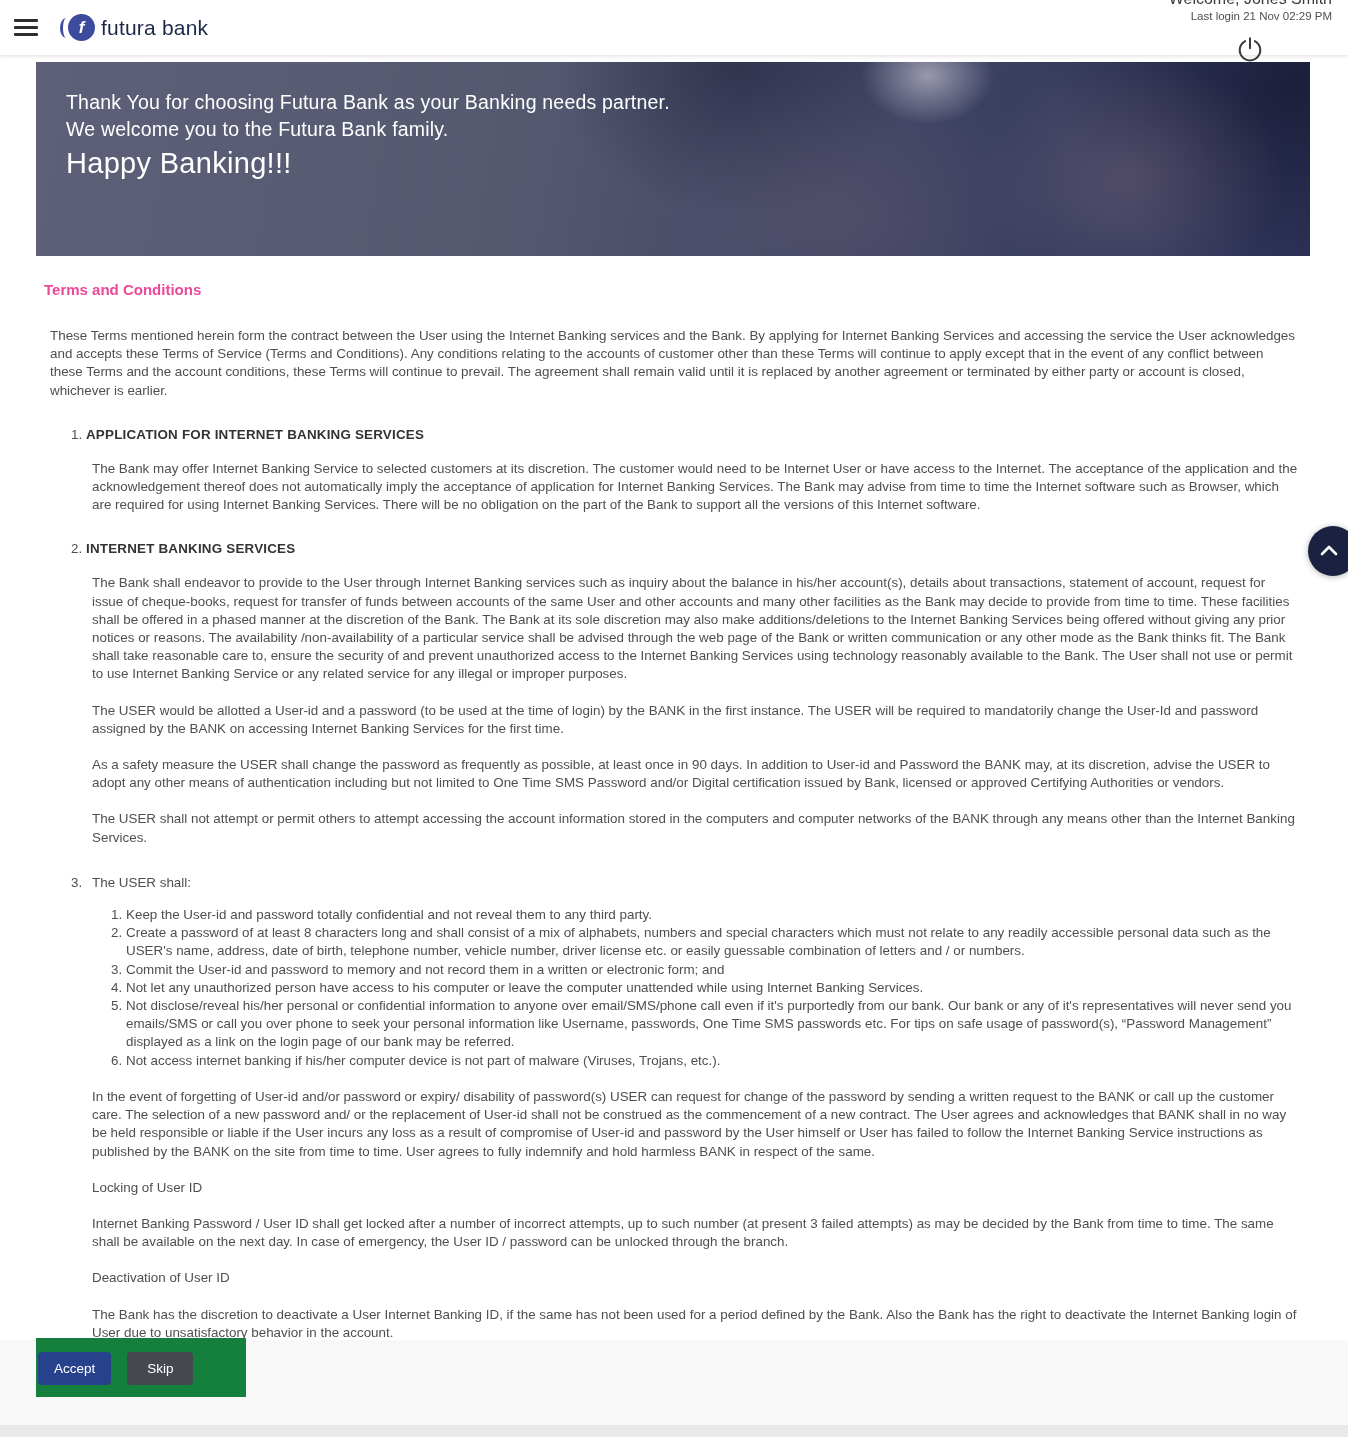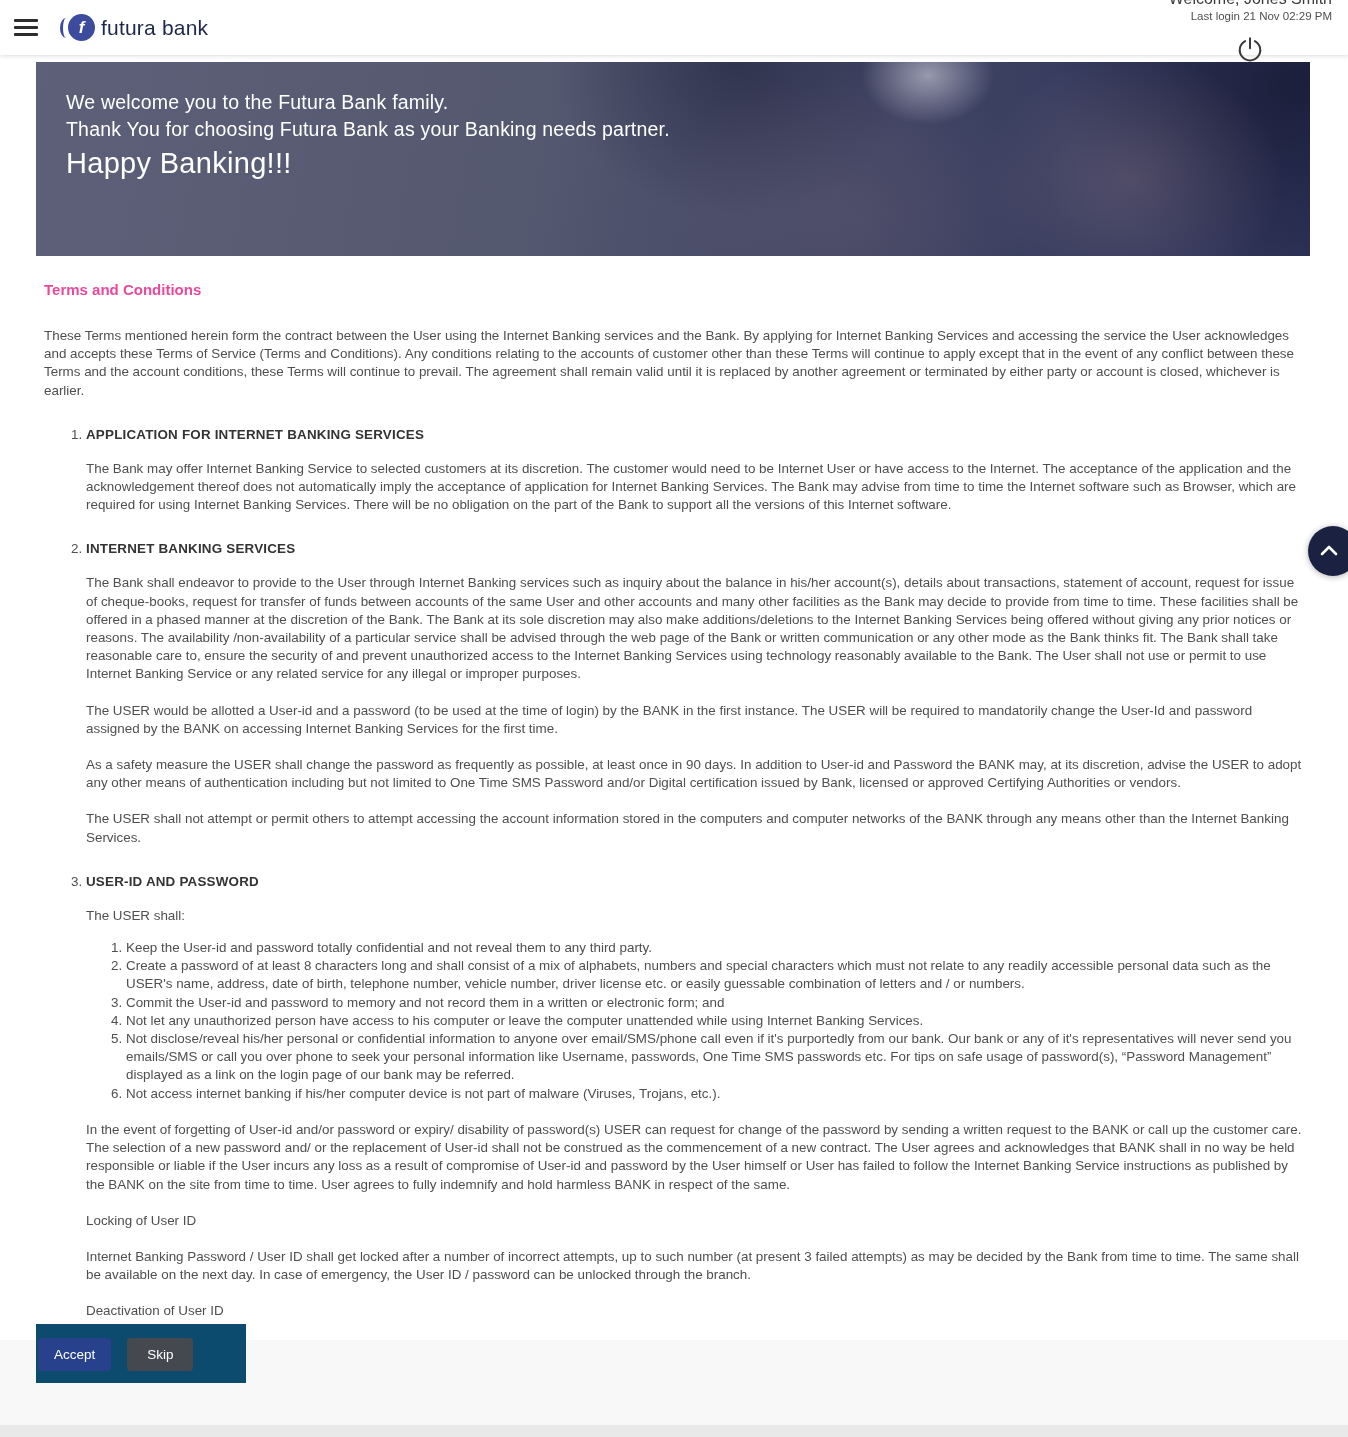--- a/index.html
+++ b/index.html
@@ -43,21 +43,21 @@
       radial-gradient(260px 220px at 55% 0%, rgba(30,32,58,0.55), rgba(30,32,58,0) 70%),
       linear-gradient(100deg, #5d6078 0%, #555970 38%, #404564 64%, #2e3358 100%);
   }
   .banner-text { padding:27px 0 0 30px; color:#ffffff; position:relative; z-index:2; }
   .banner-line { font-size:19.5px; line-height:26.5px; font-weight:normal; letter-spacing:0.2px; }
   .banner-happy { font-size:29px; line-height:42px; font-weight:normal; letter-spacing:0.3px; }
 
   
   .content { padding:0 44px; background:#fff; }
   .page-title { font-size:15px; font-weight:bold; color:#ec4899; margin:25px 0 0 0; }
-  .para { font-size:13.4px; line-height:18.2px; color:#4f4f4f; margin:0; }
+  .para { font-size:13.4px; line-height:18.2px; color:#4f4f4f; margin:6px; }
   .intro { margin-top:29px; }
   ol.main-list { margin:6px 0 0 0; padding-left:42px; }
   ol.main-list > li { margin-top:27px; color:#4f4f4f; font-size:13.4px; }
   .sec-title { font-weight:bold; color:#333333; font-size:13.4px; letter-spacing:0.2px; }
   ol.main-list > li .para { margin-top:18px; }
   ol.rules-list { margin:14px 0 0 0; padding-left:40px; }
   ol.rules-list > li { font-size:13.4px; line-height:18.2px; color:#4f4f4f; margin:0; }
   .subhead { margin-top:27px; }
 
   
@@ -66,22 +66,22 @@
     border-radius:50%; background:#1b2140; display:flex; align-items:center;
     justify-content:center; cursor:pointer; z-index:8;
     box-shadow:0 1px 6px rgba(0,0,0,0.3);
   }
   .scroll-top svg { margin-right:8px; }
 
   
   .bottom-bg { position:absolute; left:0; right:0; bottom:12px; height:85px; background:#f8f8f8; }
   .footer-bar { position:absolute; left:0; right:0; bottom:0; height:12px; background:#e9e9e9; }
   .actions-card {
-    position:absolute; left:36px; bottom:54px; width:210px; height:59px;
-    background:#0c4a6e; z-index:3;
+    position:absolute; left:36px; bottom:40px; width:210px; height:59px;
+    background:#15803d; z-index:3;
   }
   .actions-row { display:flex; gap:16px; padding:14px 0 0 2px; }
   .btn {
     min-width:66px; height:33px; border:none; border-radius:4px; color:#ffffff;
     font-size:13.5px; font-family:"Liberation Sans", sans-serif; cursor:pointer;
     padding:0 16px;
   }
   .btn-accept { background:#28418c; }
   .btn-skip { background:#45494f; }
 </style>
@@ -108,22 +108,22 @@
       <svg width="30" height="30" viewBox="0 0 24 24" fill="none" stroke="#3a3a3a" stroke-width="1.6" stroke-linecap="round">
         <path d="M12 2.5 v 8"></path>
         <path d="M8.1 4.9 a 8.2 8.2 0 1 0 7.8 0"></path>
       </svg>
     </div>
   </div>
 </header>
 
 <div class="banner">
   <div class="banner-text">
+    <div class="banner-line">Thank You for choosing Futura Bank as your Banking needs partner.</div>
     <div class="banner-line">We welcome you to the Futura Bank family.</div>
-    <div class="banner-line">Thank You for choosing Futura Bank as your Banking needs partner.</div>
     <div class="banner-happy">Happy Banking!!!</div>
   </div>
 </div>
 
 <main class="content">
   <h1 class="page-title">Terms and Conditions</h1>
   <p class="para intro">These Terms mentioned herein form the contract between the User using the Internet Banking services and the Bank. By applying for Internet Banking Services and accessing the service the User acknowledges and accepts these Terms of Service (Terms and Conditions). Any conditions relating to the accounts of customer other than these Terms will continue to apply except that in the event of any conflict between these Terms and the account conditions, these Terms will continue to prevail. The agreement shall remain valid until it is replaced by another agreement or terminated by either party or account is closed, whichever is earlier.</p>
 
   <ol class="main-list">
     <li>
@@ -133,21 +133,20 @@
 
     <li>
       <div class="sec-title">INTERNET BANKING SERVICES</div>
       <p class="para">The Bank shall endeavor to provide to the User through Internet Banking services such as inquiry about the balance in his/her account(s), details about transactions, statement of account, request for issue of cheque-books, request for transfer of funds between accounts of the same User and other accounts and many other facilities as the Bank may decide to provide from time to time. These facilities shall be offered in a phased manner at the discretion of the Bank. The Bank at its sole discretion may also make additions/deletions to the Internet Banking Services being offered without giving any prior notices or reasons. The availability /non-availability of a particular service shall be advised through the web page of the Bank or written communication or any other mode as the Bank thinks fit. The Bank shall take reasonable care to, ensure the security of and prevent unauthorized access to the Internet Banking Services using technology reasonably available to the Bank. The User shall not use or permit to use Internet Banking Service or any related service for any illegal or improper purposes.</p>
       <p class="para">The USER would be allotted a User-id and a password (to be used at the time of login) by the BANK in the first instance. The USER will be required to mandatorily change the User-Id and password assigned by the BANK on accessing Internet Banking Services for the first time.</p>
       <p class="para">As a safety measure the USER shall change the password as frequently as possible, at least once in 90 days. In addition to User-id and Password the BANK may, at its discretion, advise the USER to adopt any other means of authentication including but not limited to One Time SMS Password and/or Digital certification issued by Bank, licensed or approved Certifying Authorities or vendors.</p>
       <p class="para">The USER shall not attempt or permit others to attempt accessing the account information stored in the computers and computer networks of the BANK through any means other than the Internet Banking Services.</p>
     </li>
 
     <li>
-      <div class="sec-title">USER-ID AND PASSWORD</div>
       <p class="para">The USER shall:</p>
       <ol class="rules-list">
         <li>Keep the User-id and password totally confidential and not reveal them to any third party.</li>
         <li>Create a password of at least 8 characters long and shall consist of a mix of alphabets, numbers and special characters which must not relate to any readily accessible personal data such as the USER's name, address, date of birth, telephone number, vehicle number, driver license etc. or easily guessable combination of letters and / or numbers.</li>
         <li>Commit the User-id and password to memory and not record them in a written or electronic form; and</li>
         <li>Not let any unauthorized person have access to his computer or leave the computer unattended while using Internet Banking Services.</li>
         <li>Not disclose/reveal his/her personal or confidential information to anyone over email/SMS/phone call even if it's purportedly from our bank. Our bank or any of it's representatives will never send you emails/SMS or call you over phone to seek your personal information like Username, passwords, One Time SMS passwords etc. For tips on safe usage of password(s), “Password Management” displayed as a link on the login page of our bank may be referred.</li>
         <li>Not access internet banking if his/her computer device is not part of malware (Viruses, Trojans, etc.).</li>
       </ol>
       <p class="para">In the event of forgetting of User-id and/or password or expiry/ disability of password(s) USER can request for change of the password by sending a written request to the BANK or call up the customer care. The selection of a new password and/ or the replacement of User-id shall not be construed as the commencement of a new contract. The User agrees and acknowledges that BANK shall in no way be held responsible or liable if the User incurs any loss as a result of compromise of User-id and password by the User himself or User has failed to follow the Internet Banking Service instructions as published by the BANK on the site from time to time. User agrees to fully indemnify and hold harmless BANK in respect of the same.</p>

